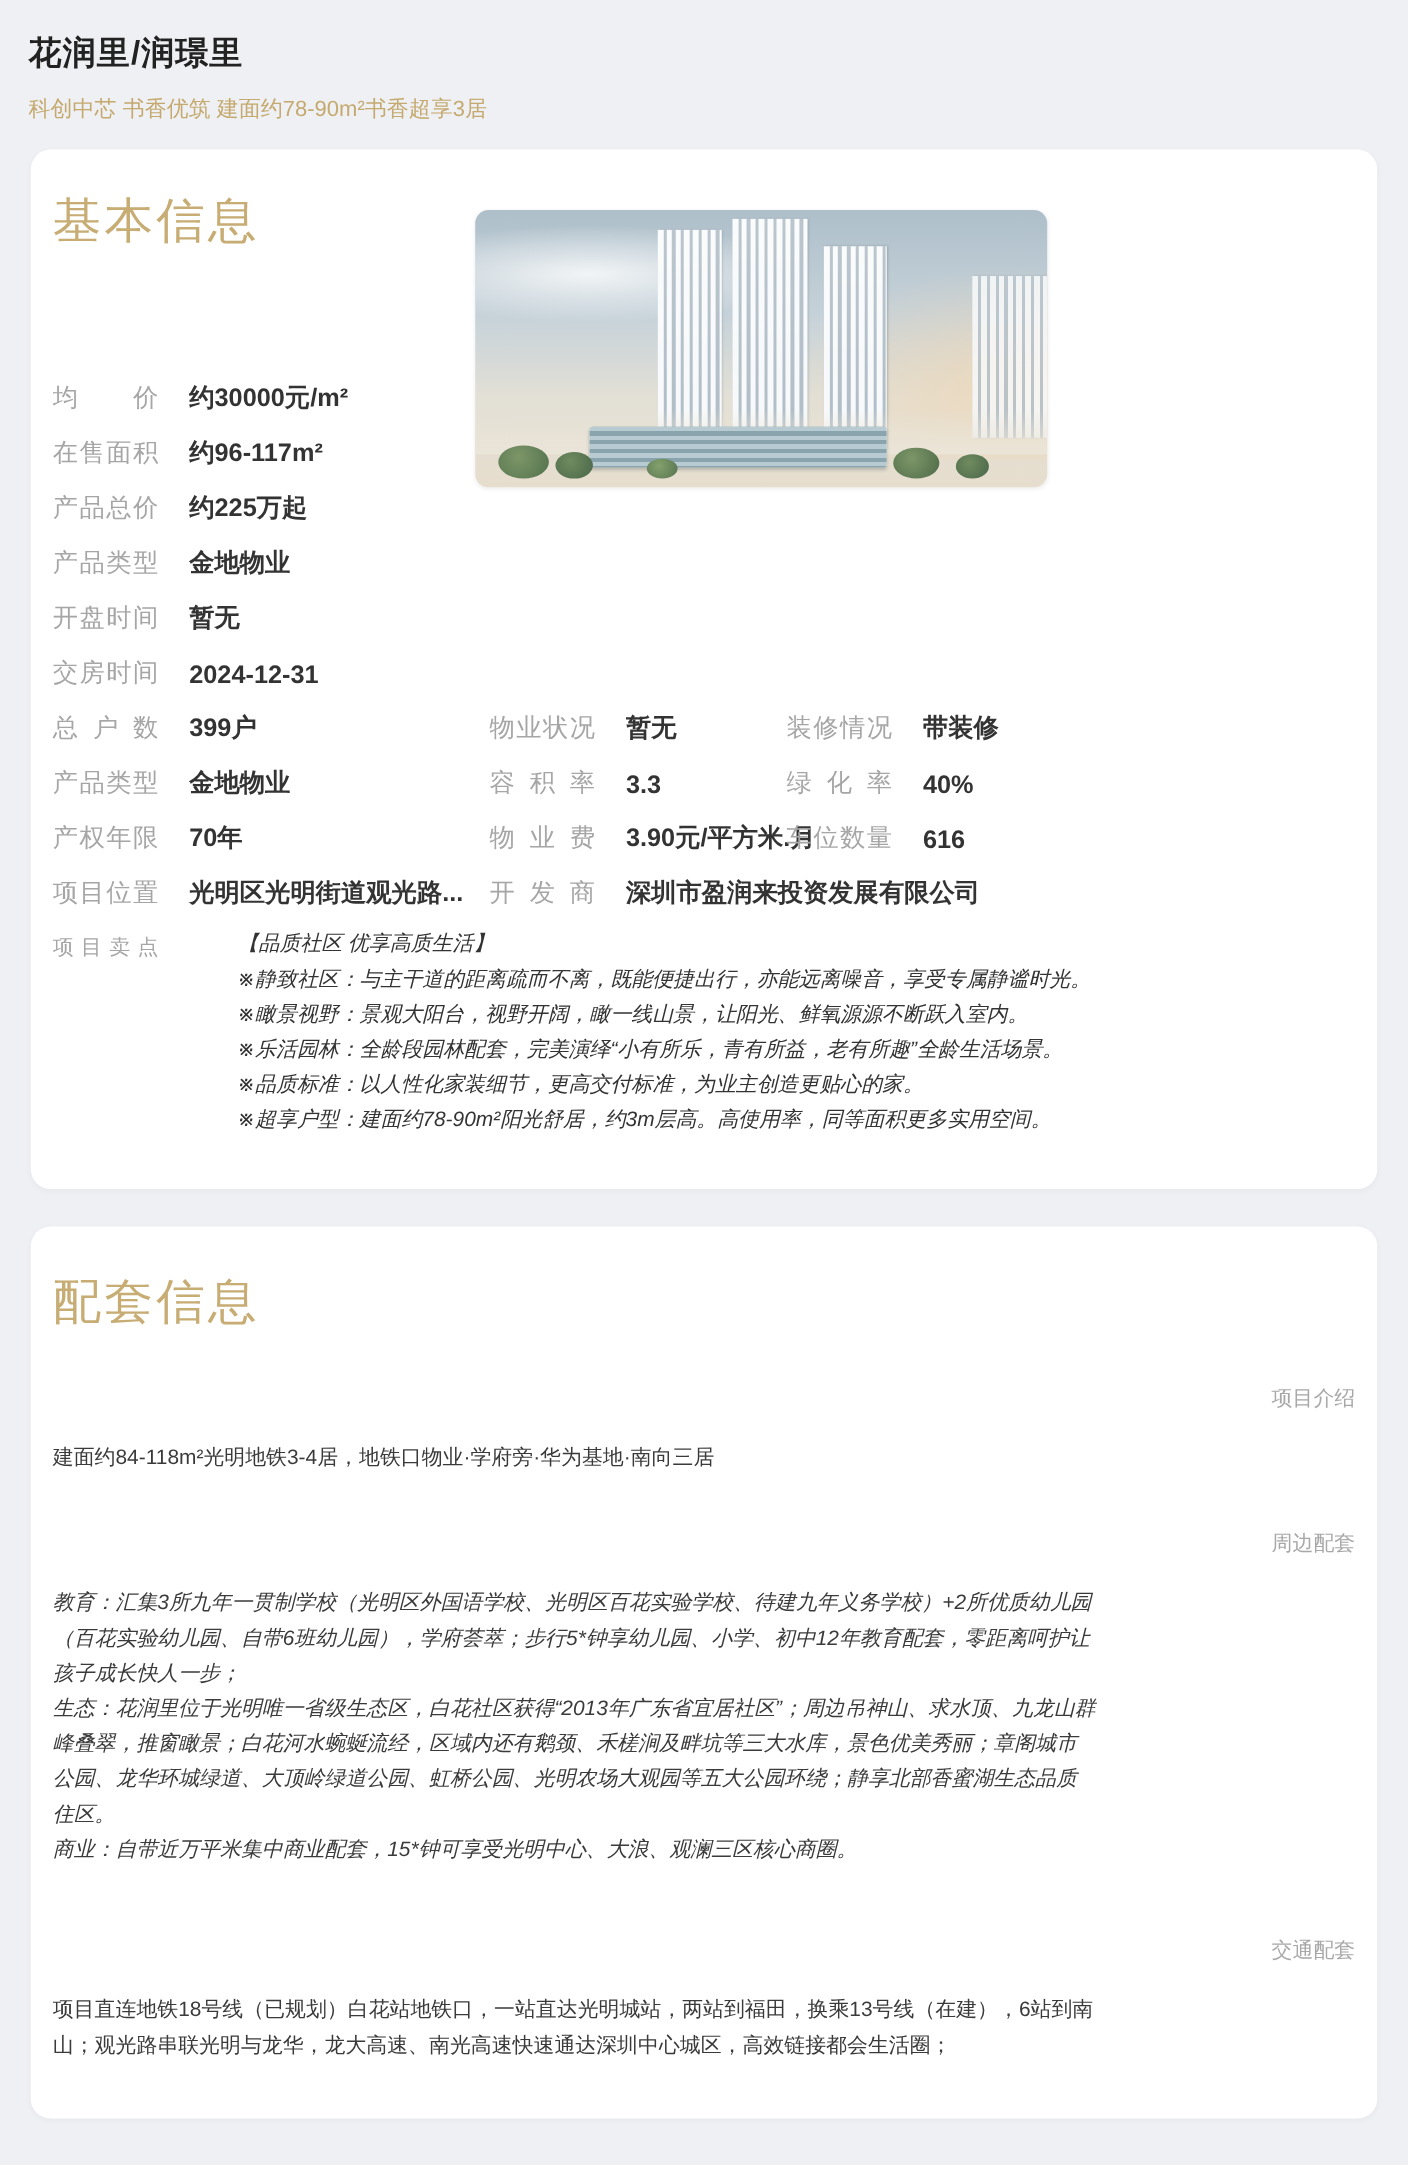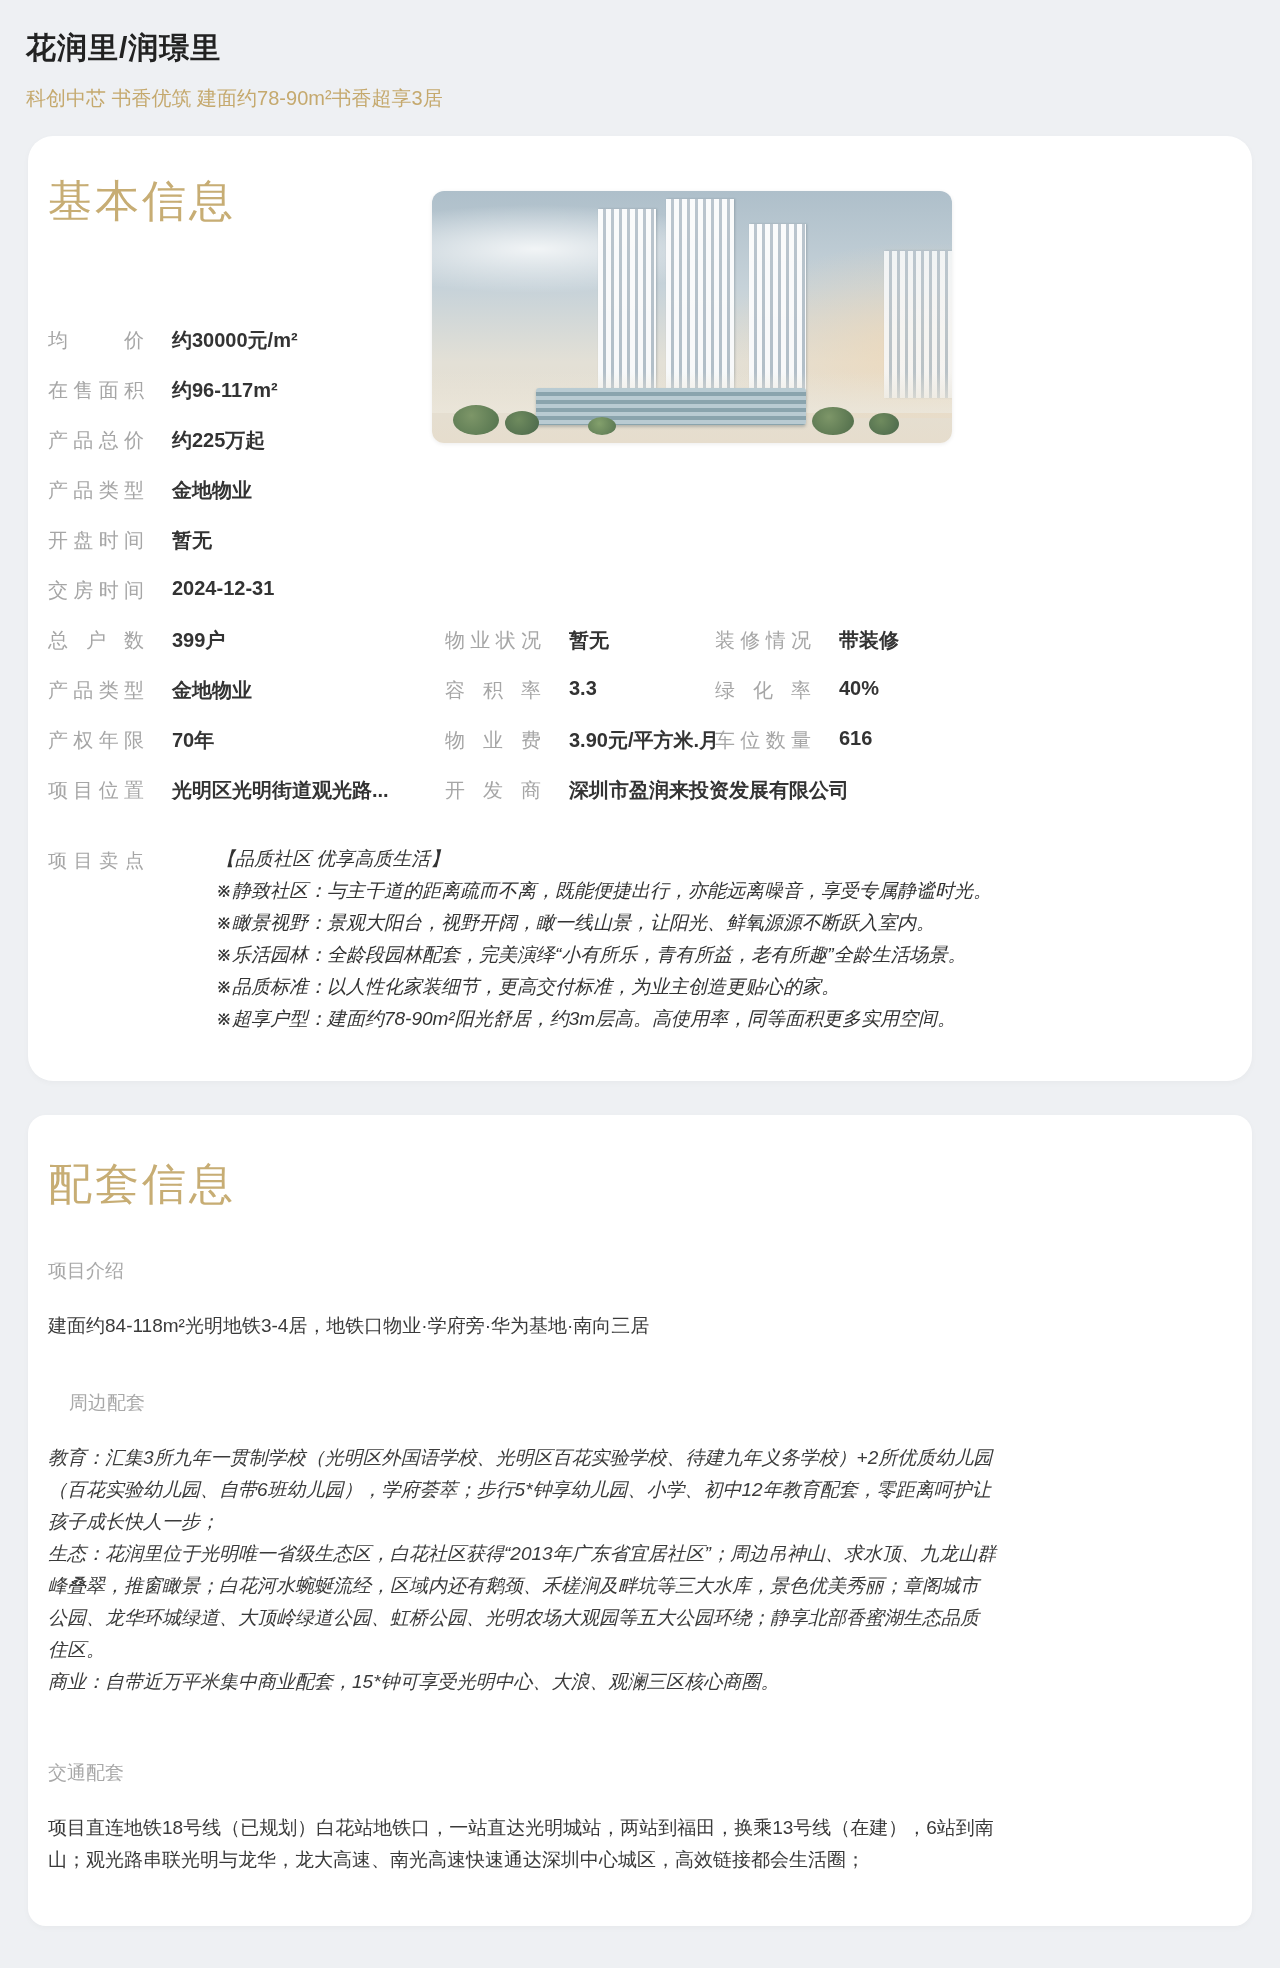--- a/index.html
+++ b/index.html
@@ -10,21 +10,21 @@
     color:#333;
   }
   .page-header { padding:28px 26px 0 26px; }
   .page-title { font-size:30px; font-weight:700; color:#222; letter-spacing:1px; }
   .page-subtitle { margin-top:16px; font-size:20px; font-weight:500; color:#c5a96e; }
 
   .card {
     background:#fff; border-radius:18px; margin:0 28px;
     box-shadow:0 2px 6px rgba(0,0,0,.03);
   }
-  .card-basic { margin-top:24px; padding:38px 20px 46px 20px; position:relative;border-radius:25px; }
+  .card-basic { margin-top:24px; padding:38px 20px 46px 20px; position:relative; }
   .card-amenities { margin-top:34px; padding:42px 20px 50px 20px; }
 
   .section-title {
     font-size:44px; line-height:53px; color:#c7ad74;
     font-weight:500; letter-spacing:3px;
   }
 
   
   .hero-img {
     position:absolute; left:404px; top:55px; width:520px; height:252px;
@@ -49,37 +49,37 @@
     background:repeating-linear-gradient(180deg,#b9cbd2 0 4px,#8aa4ad 4px 8px);
     border-radius:3px; box-shadow:0 2px 3px rgba(70,85,90,.3); }
   .tree { position:absolute; bottom:3%; border-radius:50%; }
   .tree.a { left:4%;  width:46px; height:30px; background:radial-gradient(circle at 40% 35%,#7d9668,#51714c); }
   .tree.b { left:14%; width:34px; height:24px; background:radial-gradient(circle at 40% 35%,#6f8b5e,#49664a); }
   .tree.c { left:73%; width:42px; height:28px; background:radial-gradient(circle at 40% 35%,#7d9668,#4d6a48); }
   .tree.d { left:84%; width:30px; height:22px; background:radial-gradient(circle at 40% 35%,#6f8b5e,#49664a); }
   .tree.e { left:30%; width:28px; height:18px; background:radial-gradient(circle at 40% 35%,#83a06c,#567350); }
 
   .kv-list { margin-top:100px; }
-  .kv-row { display:flex; align-items:flex-start; height:50px; font-size:20px; }
+  .kv-row { display:flex; align-items:flex-end; height:50px; font-size:23px; }
   .kv-label {
     flex:none; width:96px; margin-right:28px; color:#a6a6a6;
     text-align:justify; text-align-last:justify;
   }
   .kv-value { color:#333; font-weight:600; white-space:nowrap; }
 
   .kv-grid { display:flex; }
   .kv-col1 { flex:none; width:397px; }
   .kv-col2 { flex:none; width:270px; }
   .kv-col3 { flex:none; }
 
   .selling { display:flex; margin-top:16px; font-size:19px;gap:44px; }
   .selling .kv-label { padding-top:5px; }
   .selling-body { max-width:808px; line-height:32px; color:#333; font-weight:500; }
 
-  .sub-label { color:#a8a8a8; font-size:19px; font-weight:400; }
+  .sub-label { color:#a8a8a8; font-size:19px; font-weight:400;text-align:right; }
   .amen-intro-label { margin-top:48px; }
   .amen-text { margin-top:26px; font-size:19px; line-height:32px; color:#3a3a3a; font-weight:500; max-width:948px; }
   .amen-surround-label { margin-top:48px;margin-left:21px; }
   .amen-transport-label { margin-top:62px; }
   .para { margin:0;font-style:italic; }
 </style>
 </head>
 <body>
 
 <header class="page-header">

